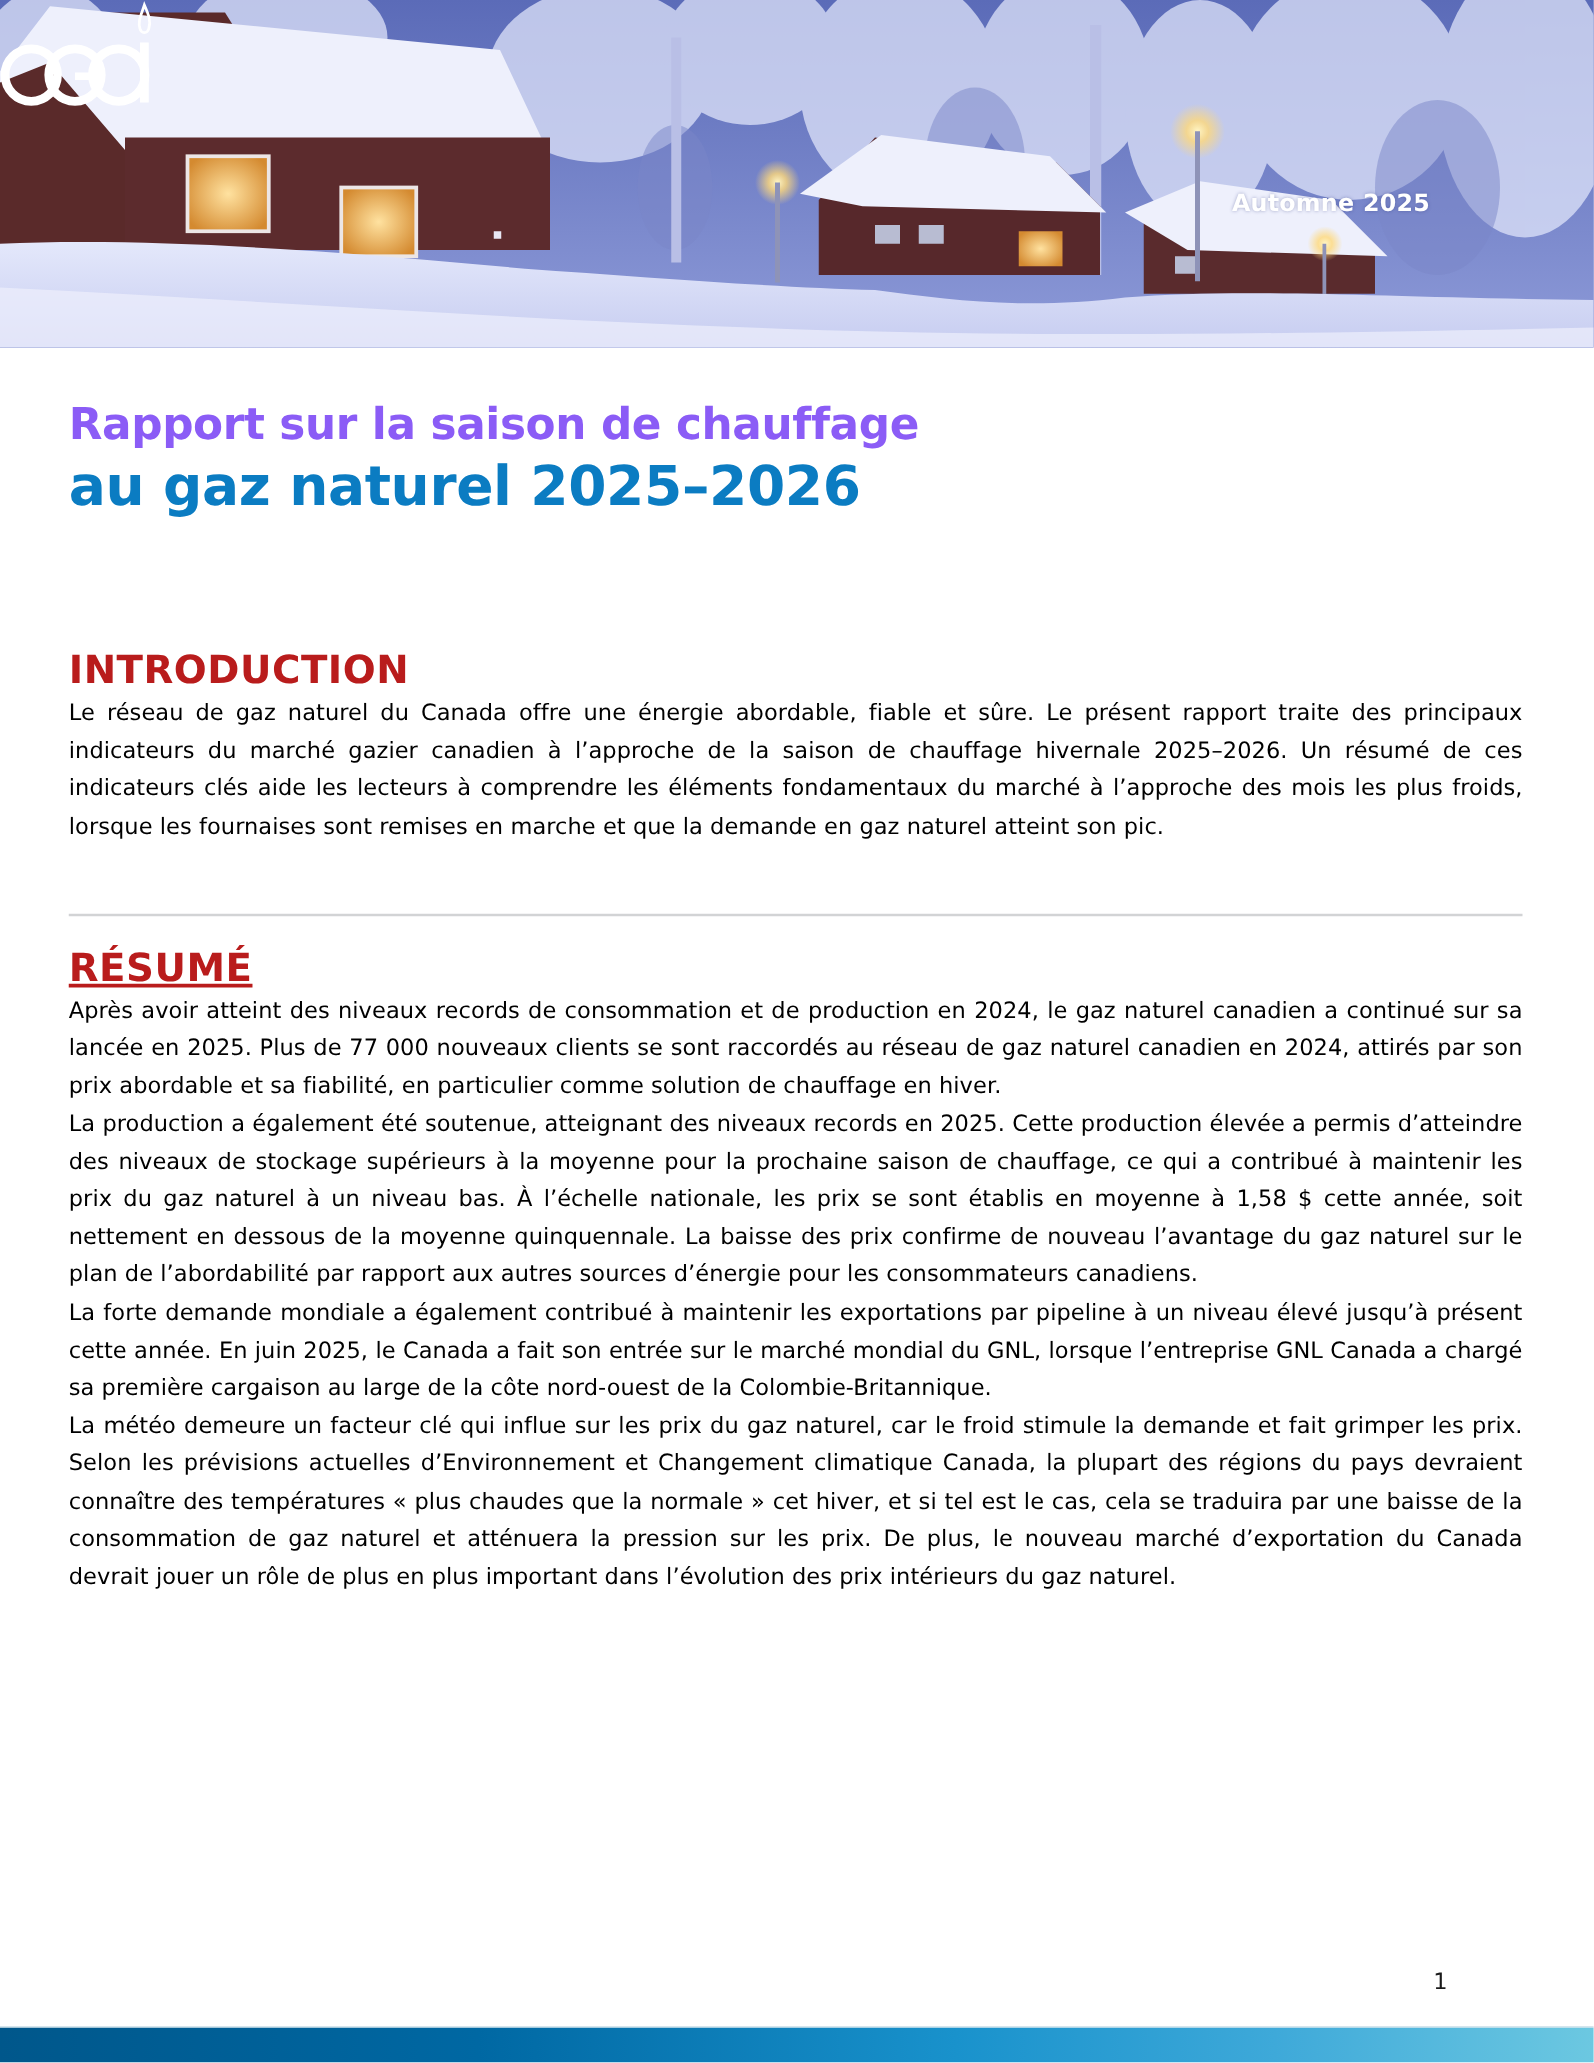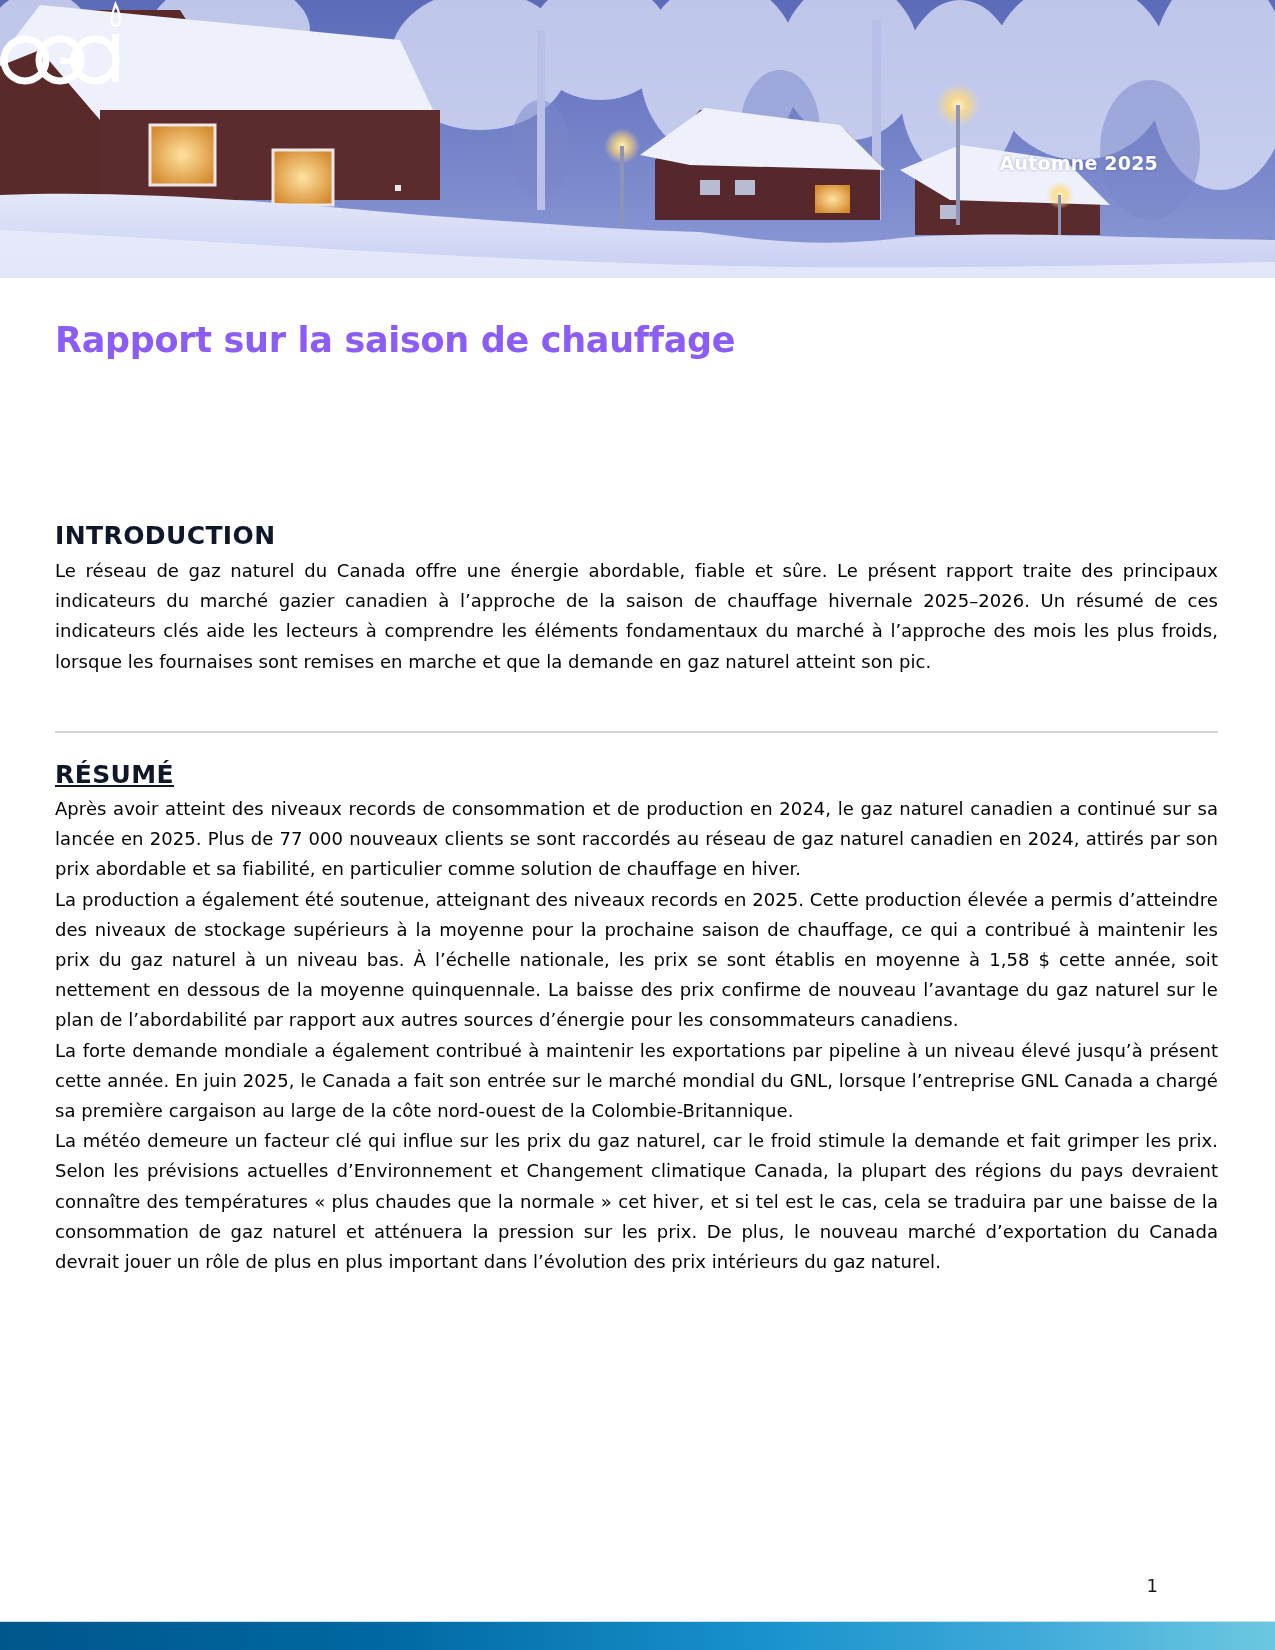--- a/index.html
+++ b/index.html
@@ -29,21 +29,21 @@
 
     .logo {
       position: absolute;
       right: 112px;
       top: 38px;
       width: 135px;
       height: 90px;
     }
     .season {
       position: absolute;
-      right: 117px;
+      right: 131px;
       top: 152px;
       color: #ffffff;
       font-family: "DejaVu Sans", sans-serif;
       font-weight: bold;
       font-size: 19px;
       letter-spacing: 0.2px;
       text-shadow: 0 0 3px rgba(40,50,120,0.4);
     }
 
     
@@ -70,22 +70,22 @@
 
     
     .content {
       position: absolute;
       left: 55px;
       width: 1163px;
     }
     .section-heading {
       font-family: "DejaVu Sans", sans-serif;
       font-weight: bold;
-      font-size: 25px;
-      color: #0f172a;
+      font-size: 31px;
+      color: #b91c1c;
       letter-spacing: 0.4px;
       line-height: 32px;
     }
     .para {
       font-family: "DejaVu Sans", sans-serif;
       font-size: 18px;
       line-height: 30.2px;
       text-align: justify;
       color: #000000;
       letter-spacing: 0.05px;
@@ -216,20 +216,21 @@
 
     <rect x="112" y="34" width="7" height="48" fill="#ffffff"></rect>
 
     <path d="M115.5,4 C119,12 121,17 119,23 C118,27 113,27 112,23 C110,17 113,12 115.5,4 Z" fill="none" stroke="#ffffff" stroke-width="2.2"></path>
   </svg>
   <div class="season">Automne 2025</div>
 </div>
 
 <h1 class="title">
   <span class="line1">Rapport sur la saison de chauffage</span>
+  <span class="line2">au gaz naturel 2025–2026</span>
 </h1>
 
 <section class="content intro">
   <h2 class="section-heading">INTRODUCTION</h2>
   <p class="para">Le réseau de gaz naturel du Canada offre une énergie abordable, fiable et sûre. Le présent rapport traite des principaux indicateurs du marché gazier canadien à l’approche de la saison de chauffage hivernale 2025–2026. Un résumé de ces indicateurs clés aide les lecteurs à comprendre les éléments fondamentaux du marché à l’approche des mois les plus froids, lorsque les fournaises sont remises en marche et que la demande en gaz naturel atteint son pic.</p>
 </section>
 
 <div class="divider"></div>
 
 <section class="content resume">

